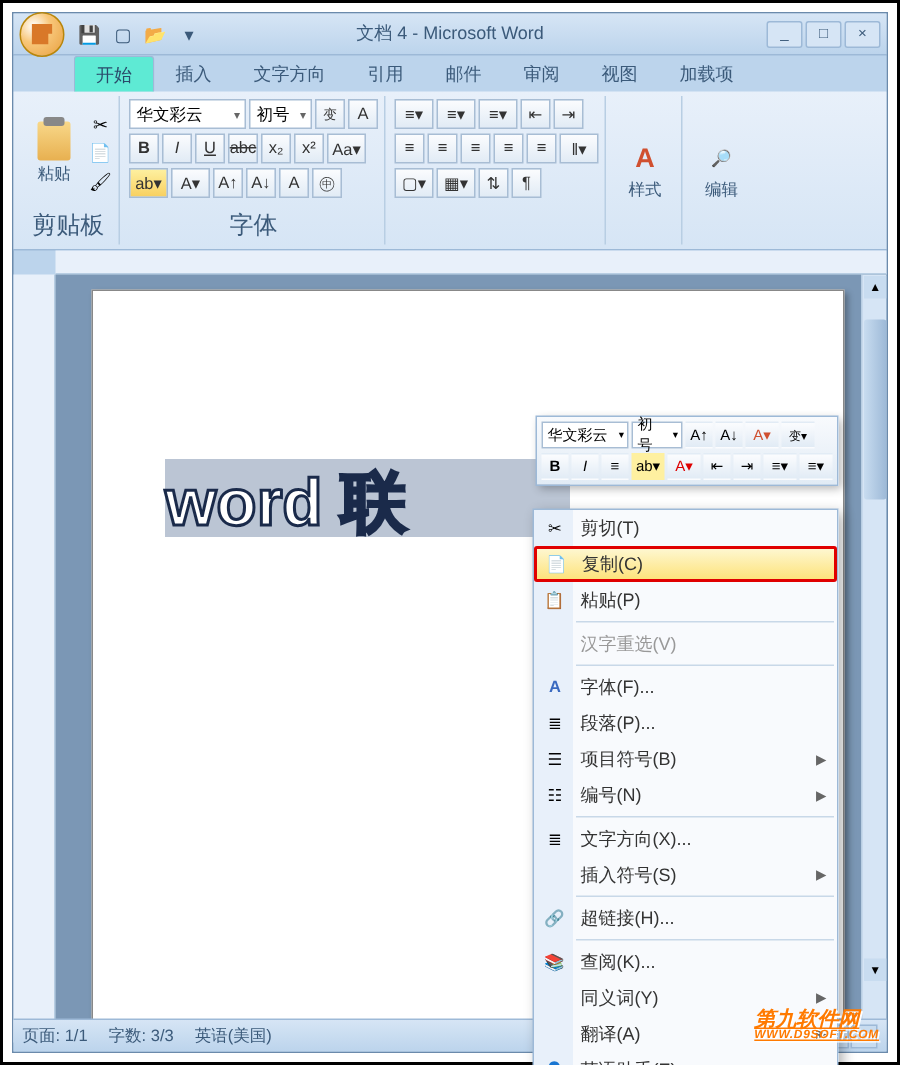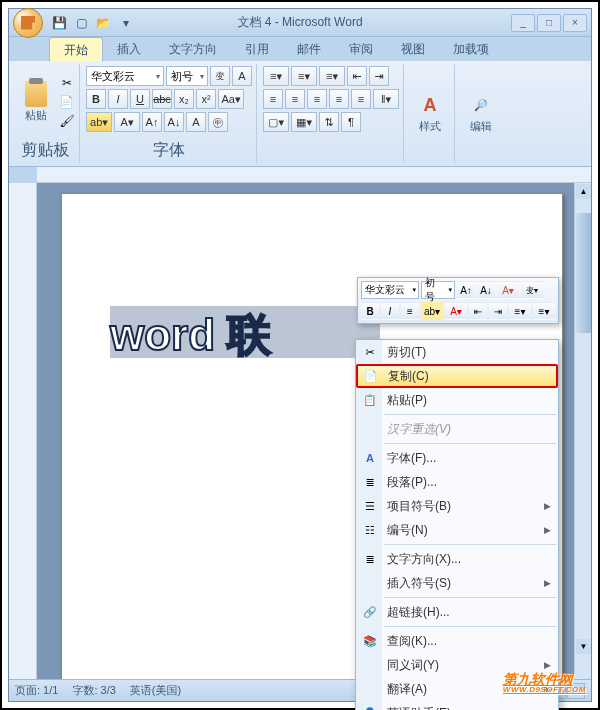--- a/index.html
+++ b/index.html
@@ -12,21 +12,21 @@
 .office-btn { width: 30px; height: 30px; background: radial-gradient(circle at 30% 30%, #fff, #f8c77a 40%, #e8a040); border-radius: 50%; margin: 2px 4px; border: 1px solid #b8860b; position: relative; }
 .office-btn::after { content: ''; position: absolute; width: 14px; height: 14px; top: 7px; left: 7px; background: #d97828; clip-path: polygon(0 0,100% 0,100% 50%,80% 50%,80% 100%,0 100%); }
 .qat { display: flex; gap: 4px; margin-left: 4px; }
 .qat-btn { width: 18px; height: 18px; display: flex; align-items: center; justify-content: center; font-size: 12px; color: #3b5a7a; }
 .title-text { position: absolute; left: 50%; transform: translateX(-50%); font-size: 12px; color: #3b5a7a; }
 .window-controls { position: absolute; right: 4px; display: flex; gap: 2px; }
 .wc-btn { width: 24px; height: 18px; background: #d6e5f5; border: 1px solid #9db9d7; display: flex; align-items: center; justify-content: center; font-size: 10px; color: #3b5a7a; border-radius: 2px; }
 
 .tabs { height: 24px; display: flex; padding-left: 40px; background: #bcd4ec; }
 .tab { padding: 4px 14px; font-size: 12px; color: #3b5a7a; cursor: pointer; }
-.tab.active { background: #fef9c3; border: 1px solid #9db9d7; border-bottom: none; border-radius: 3px 3px 0 0; color: #2a4a6a; text-align: right; }
+.tab.active { background: #5eead4; border: 1px solid #9db9d7; border-bottom: none; border-radius: 3px 3px 0 0; color: #2a4a6a; text-align: right; }
 
 .ribbon { height: 106px; background: linear-gradient(#e8f0fa, #d6e5f5); border-bottom: 1px solid #9db9d7; display: flex; padding: 3px; gap: 2px; }
 .ribbon-group { border-right: 1px solid #b8cee3; padding: 2px 4px; display: flex; flex-direction: column; }
 .ribbon-group-label { font-size: 16px; color: #3b5a7a; text-align: center; margin-top: auto; padding-top: 2px; }
 .rg-content { flex: 1; display: flex; gap: 3px; }
 
 .big-btn { display: flex; flex-direction: column; align-items: center; justify-content: center; width: 40px; font-size: 11px; color: #3b5a7a; gap: 2px; padding: 2px; }
 .big-icon { width: 24px; height: 24px; display: flex; align-items: center; justify-content: center; }
 .paste-icon { background: linear-gradient(#f8d88a, #e8b050); width: 22px; height: 26px; border-radius: 2px; position: relative; }
 .paste-icon::before { content: ''; position: absolute; top: -3px; left: 4px; width: 14px; height: 6px; background: #888; border-radius: 2px; }
@@ -67,21 +67,21 @@
 .mini-row { display: flex; gap: 2px; align-items: center; }
 .mini-combo { height: 18px; background: #fff; border: 1px solid #a8bdd4; font-size: 10px; padding: 0 12px 0 3px; position: relative; display: flex; align-items: center; }
 .mini-combo::after { content: '▾'; position: absolute; right: 2px; font-size: 7px; }
 .mini-btn { width: 18px; height: 18px; display: flex; align-items: center; justify-content: center; font-size: 10px; background: linear-gradient(#fbfcfe,#e1ebf5); border: 1px solid transparent; }
 .mini-btn.dd { width: 22px; }
 
 
 .ctx-menu { position: absolute; top: 330px; right: 32px; left: 346px; background: linear-gradient(90deg,#e8f0fa 0,#e8f0fa 26px,#f8fafd 26px,#f8fafd 100%); border: 1px solid #9db9d7; box-shadow: 3px 3px 8px rgba(0,0,0,0.3); font-size: 12px; }
 .ctx-item { display: flex; align-items: center; height: 24px; padding: 0 6px 0 4px; position: relative; border: 1px solid transparent; }
 .ctx-item.highlighted { background: linear-gradient(#fef7d0,#fde37c); border: 2px solid #e00000; border-radius: 2px; }
-.ctx-item.disabled { color: #999; font-style: italic; }
+.ctx-item.disabled { color: #999; }
 .ctx-icon { width: 18px; height: 18px; margin-right: 8px; display: flex; align-items: center; justify-content: center; font-size: 11px; }
 .ctx-label { flex: 1; color: #333; }
 .ctx-item.disabled .ctx-label { color: #999; }
 .ctx-arrow { font-size: 9px; color: #666; }
 .ctx-sep { height: 1px; background: #c8d8e8; margin: 2px 2px 2px 28px; }
 
 .watermark { position: absolute; bottom: 14px; right: 12px; font-size: 14px; font-weight: bold; color: #ff7a00; text-shadow: 1px 1px 0 #fff; font-style: italic; line-height: 1; text-decoration: underline; }
 .watermark small { display: block; font-size: 8px; letter-spacing: 0.5px; }
 </style>
 </head>

